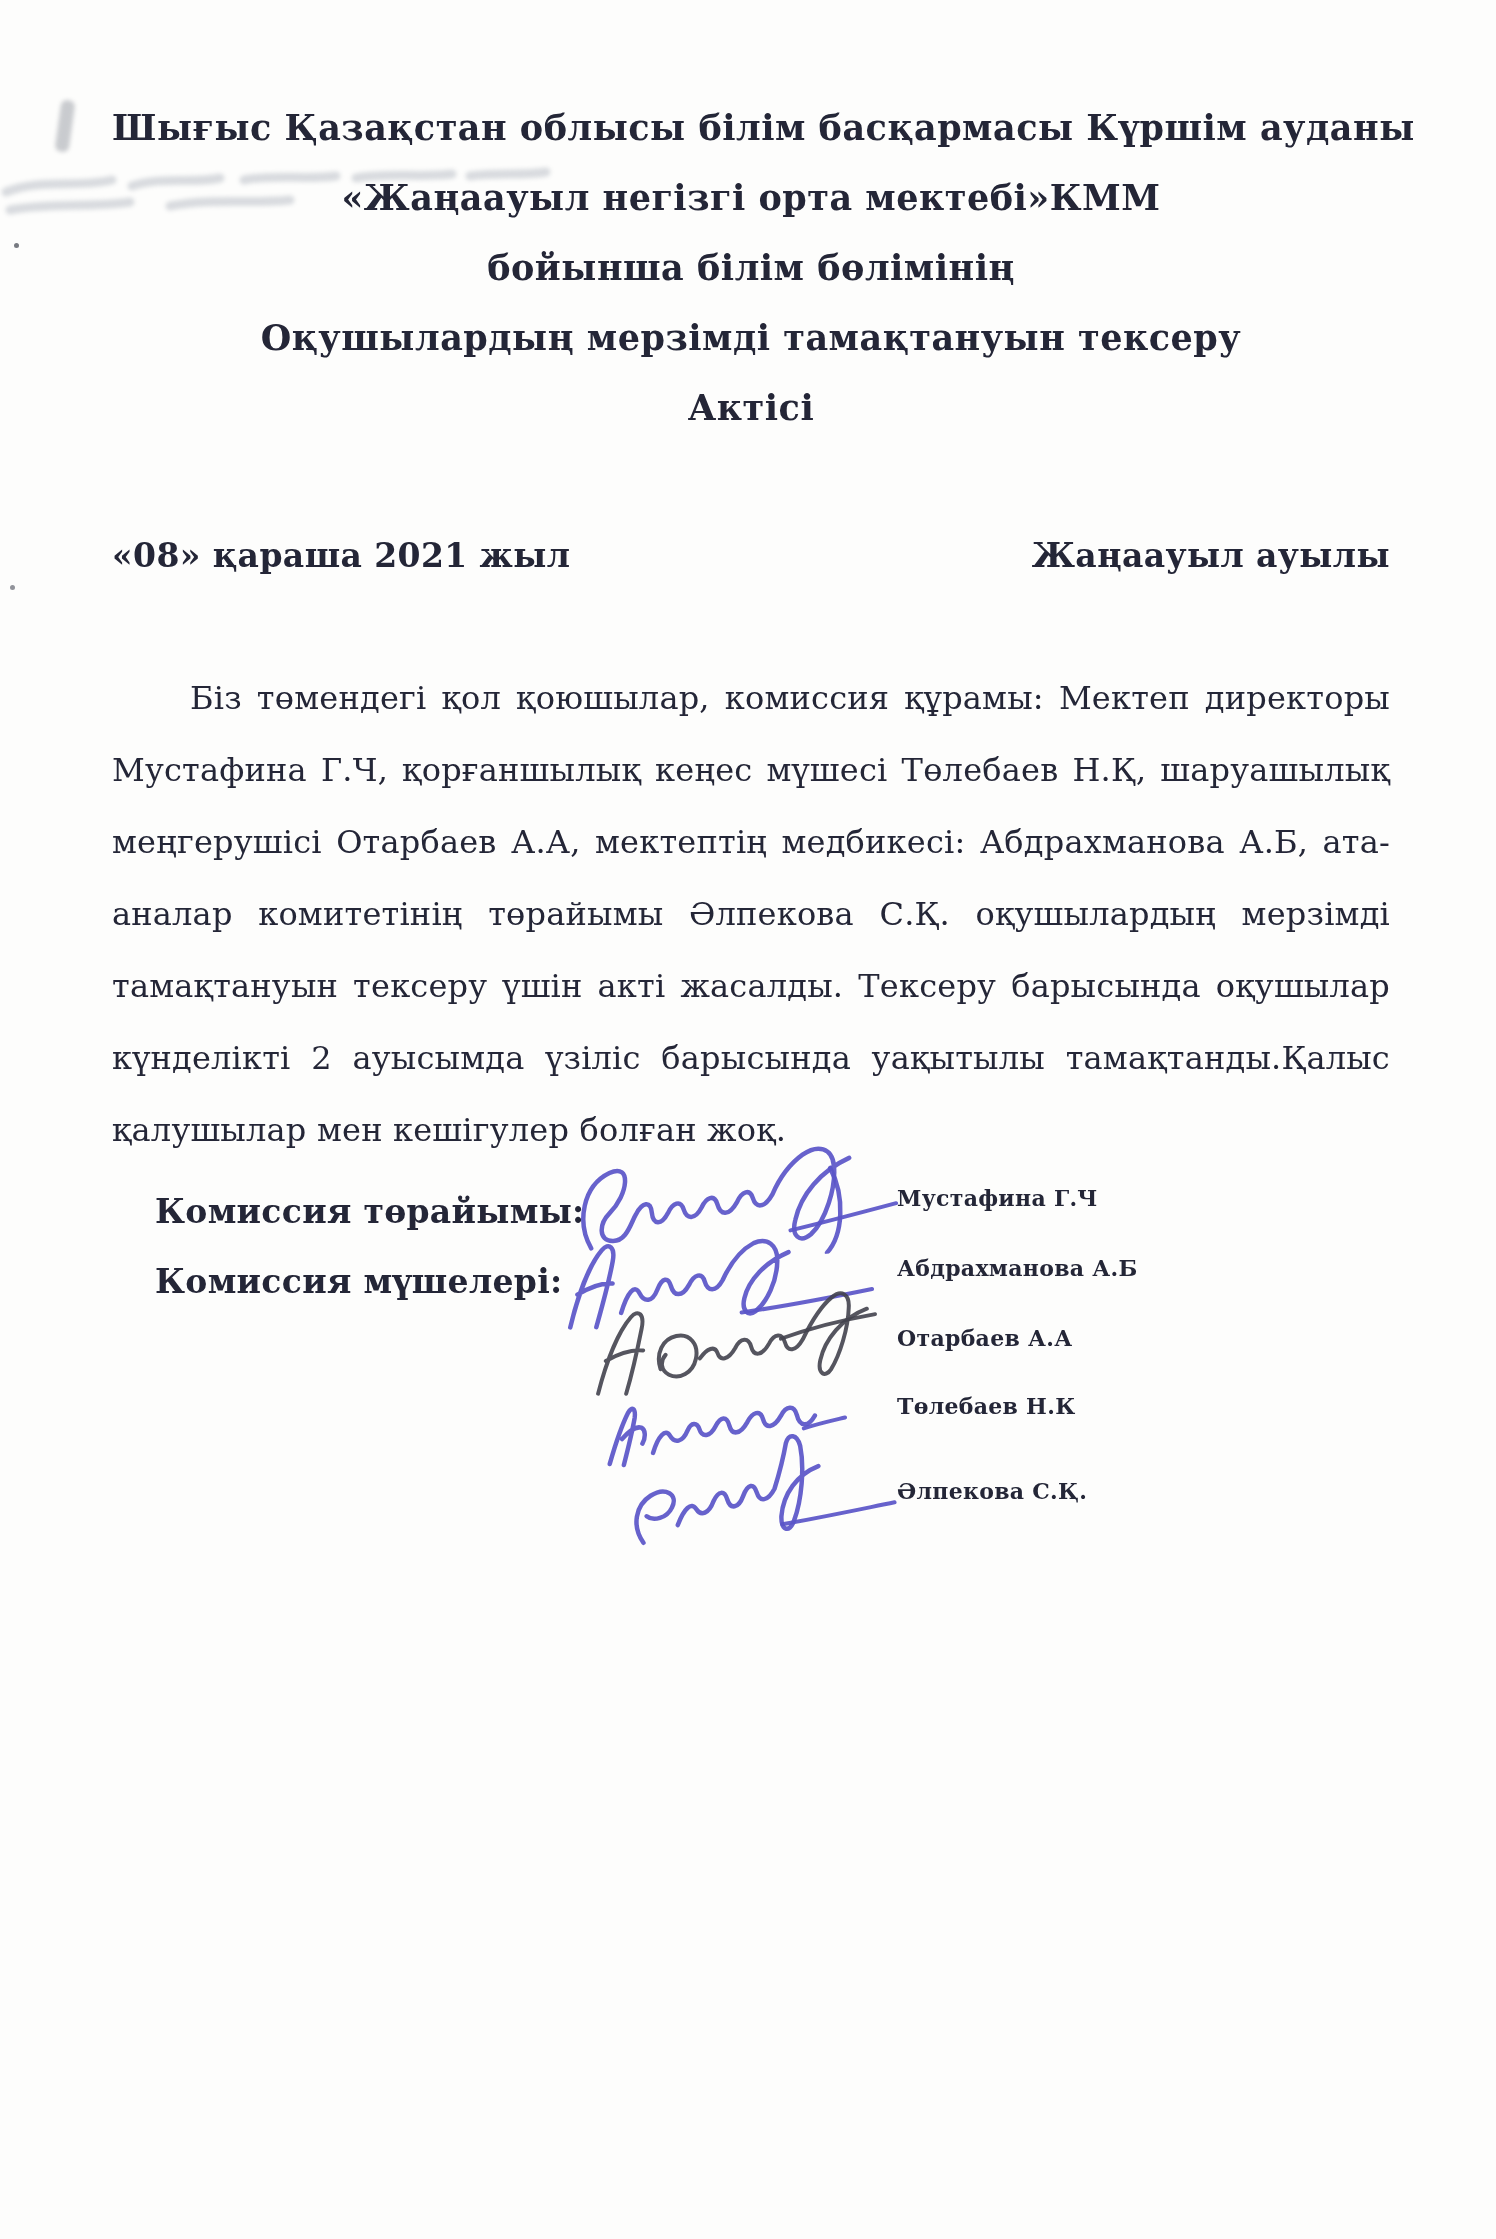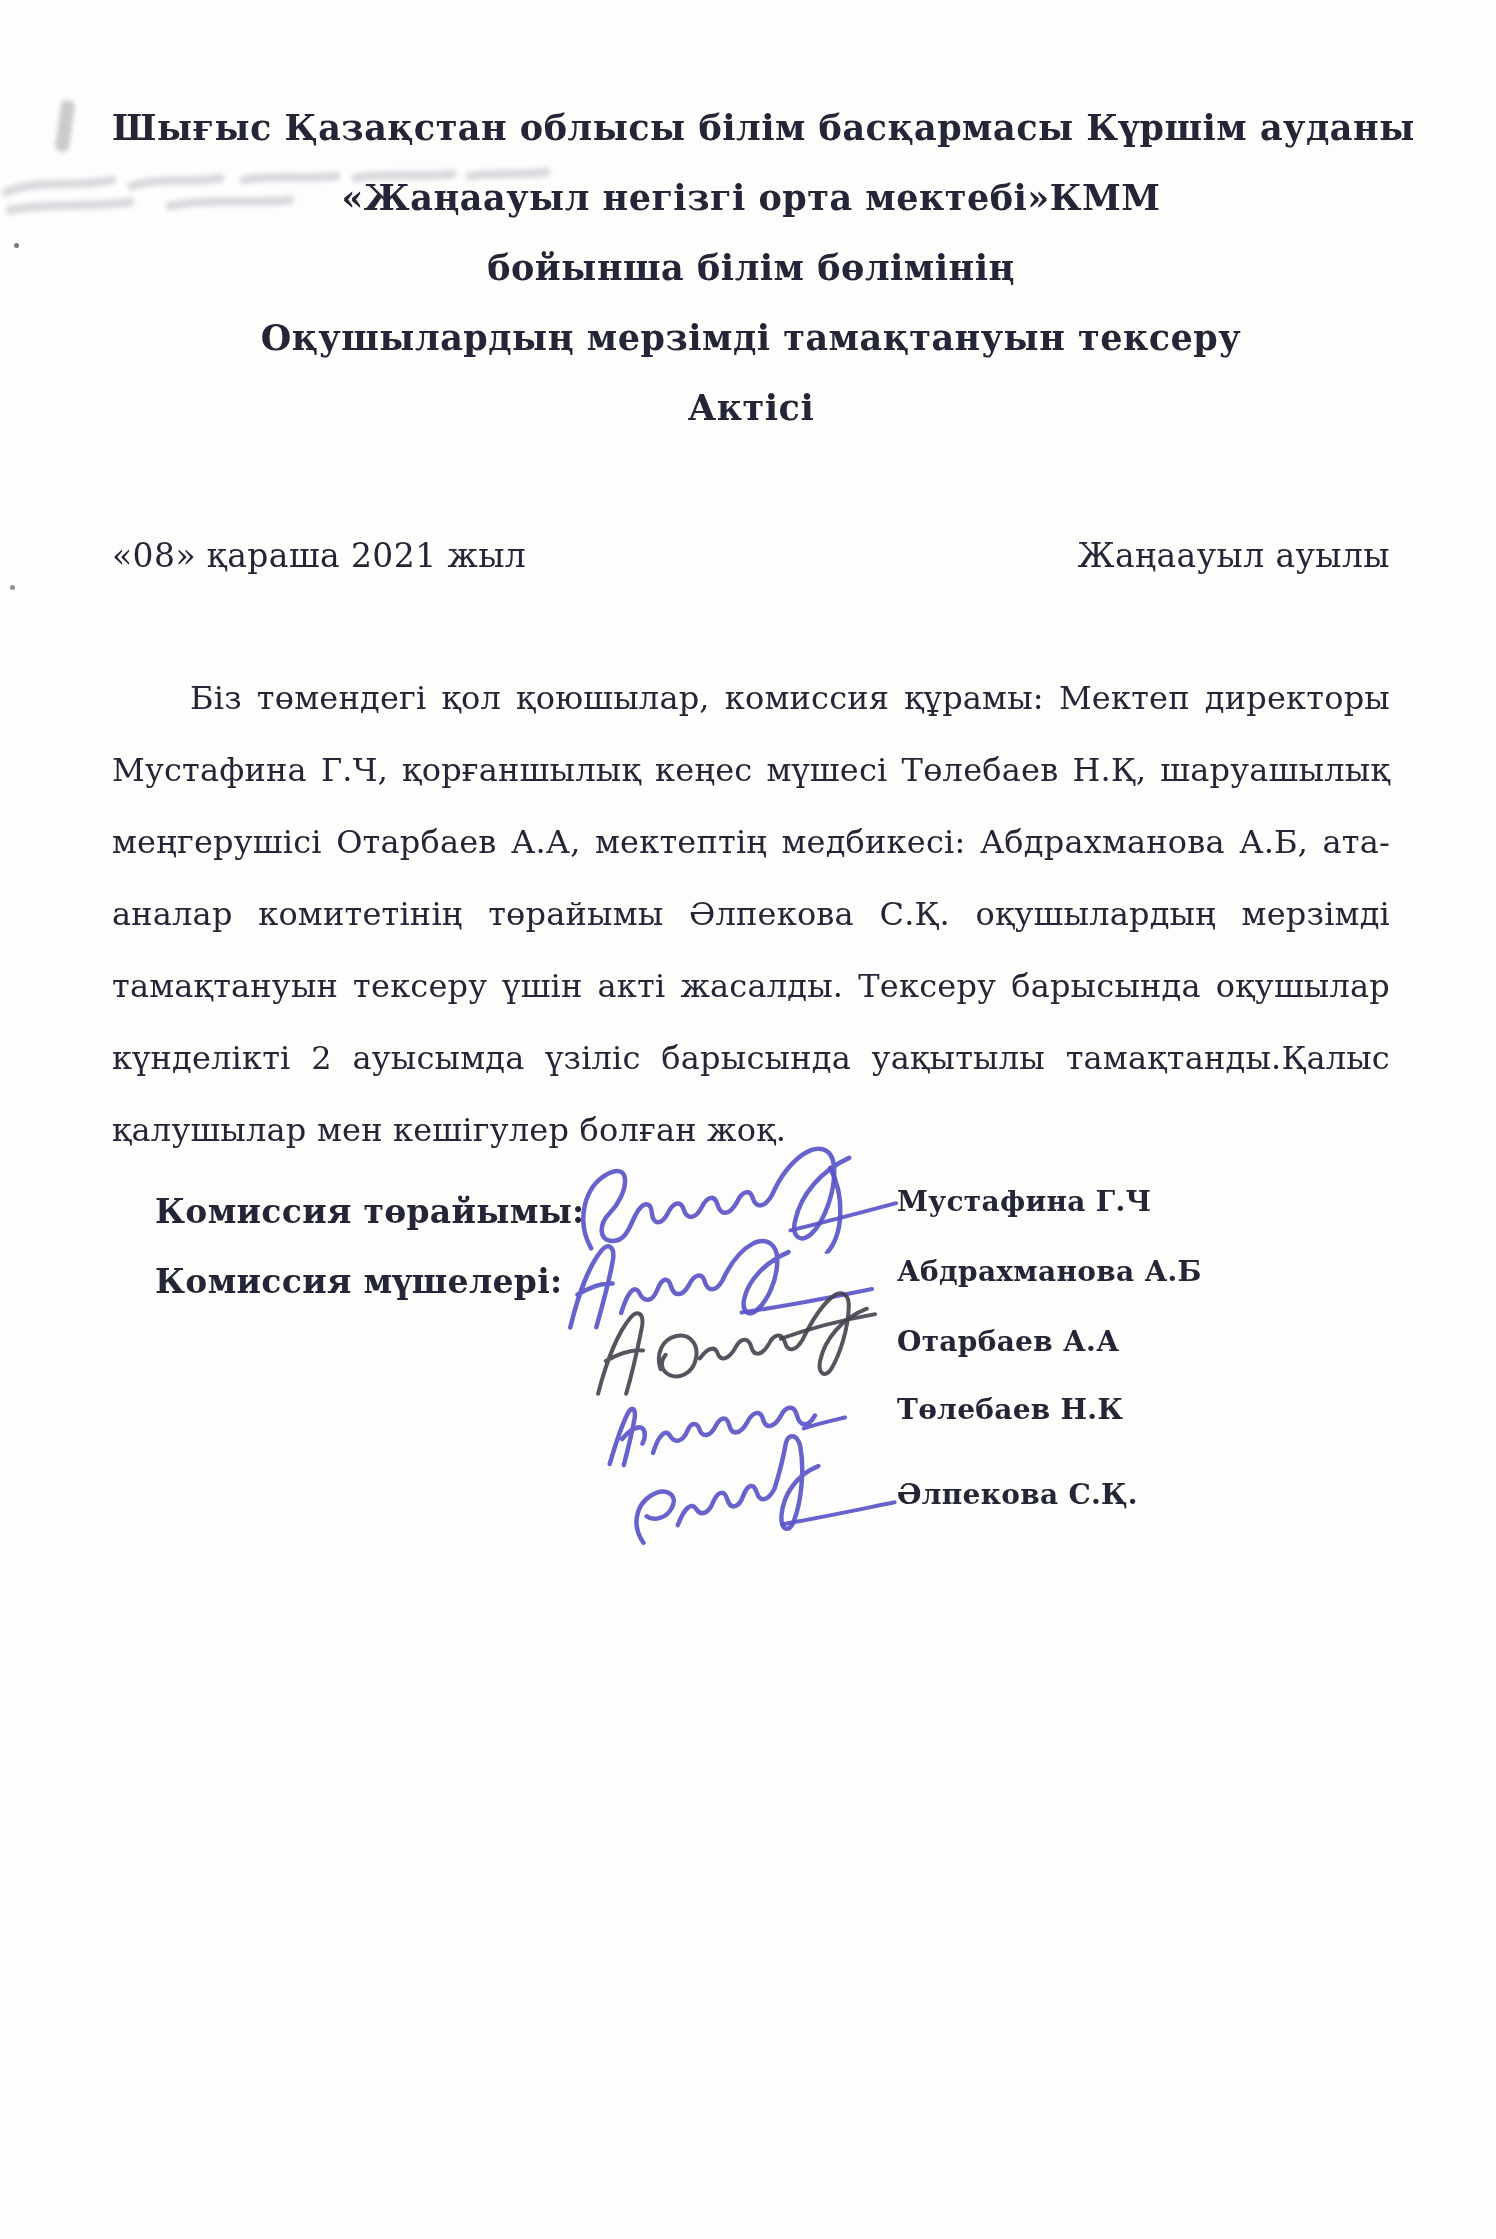--- a/index.html
+++ b/index.html
@@ -28,41 +28,41 @@
   .header .h-line{
     height:70px;line-height:48px;
     text-align:center;
     font-size:35px;font-weight:700;letter-spacing:.5px;
     white-space:nowrap;
   }
   
   .dateline{
     position:absolute;left:112px;top:536px;width:1278px;
     display:flex;justify-content:space-between;align-items:center;
-    font-size:33px;font-weight:400;letter-spacing:.4px;
+    font-size:33px;font-weight:700;letter-spacing:.4px;
   }
   
   .body-block{
     position:absolute;left:112px;top:673px;width:1278px;
     font-size:32px;letter-spacing:.2px;
   }
   .body-block .b-line{
     height:72px;line-height:50px;
     text-align:justify;text-align-last:justify;
   }
   .body-block .b-line.first{padding-left:78px;width:1200px;}
   .body-block .b-line.last{text-align:right;text-align-last:left;}
   
   .sig-label{
     position:absolute;left:155px;
     font-size:33px;font-weight:700;letter-spacing:.3px;white-space:nowrap;
   }
   .sig-name{
     position:absolute;left:897px;
-    font-size:28px;font-weight:700;letter-spacing:.3px;white-space:nowrap;
+    font-size:22px;font-weight:700;letter-spacing:.3px;white-space:nowrap;
   }
   .sig{
     position:absolute;
     pointer-events:none;
   }
   .sig path{
     fill:none;stroke-linecap:round;stroke-linejoin:round;
   }
   .sig.blue path{stroke:var(--signature-blue);opacity:.92;}
   .sig.dark path{stroke:var(--signature-dark);opacity:.9;}

